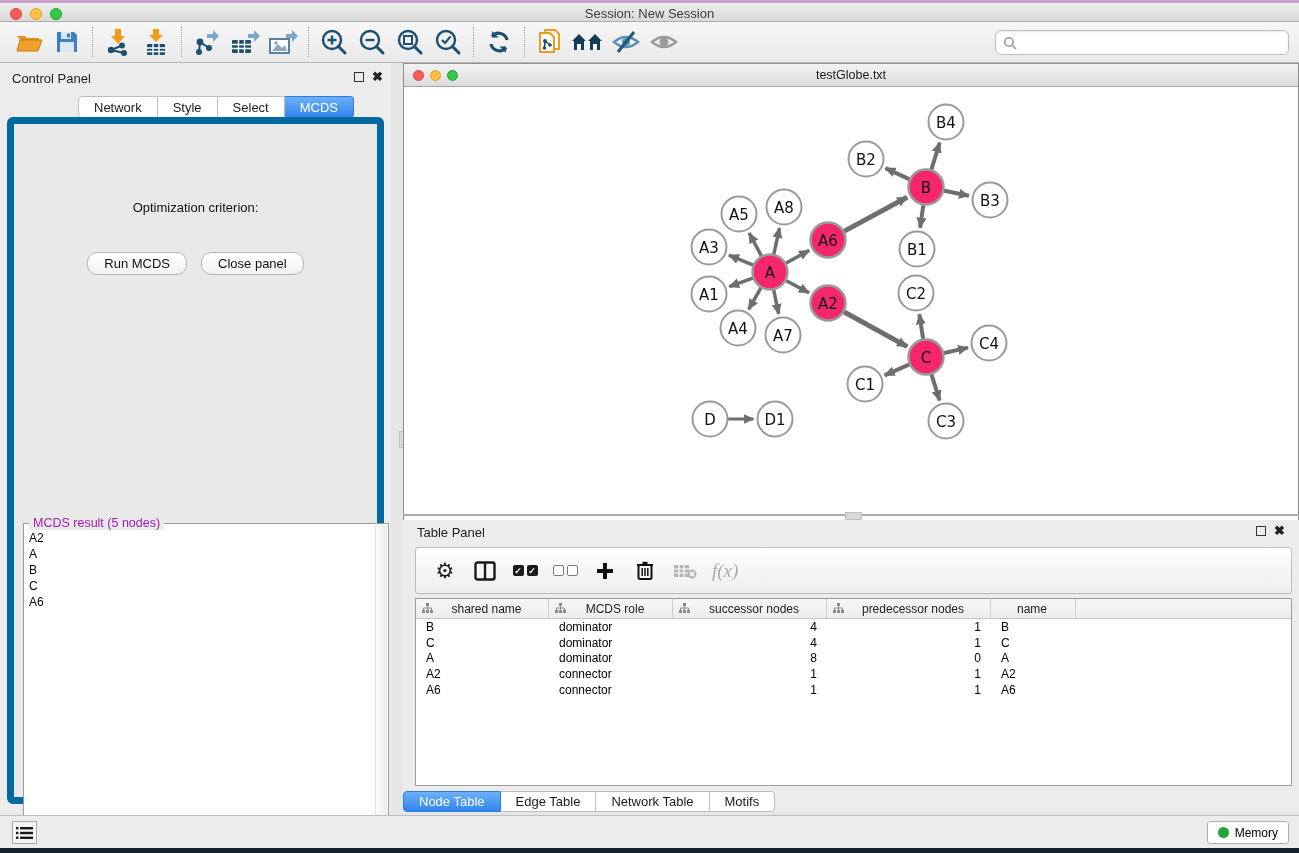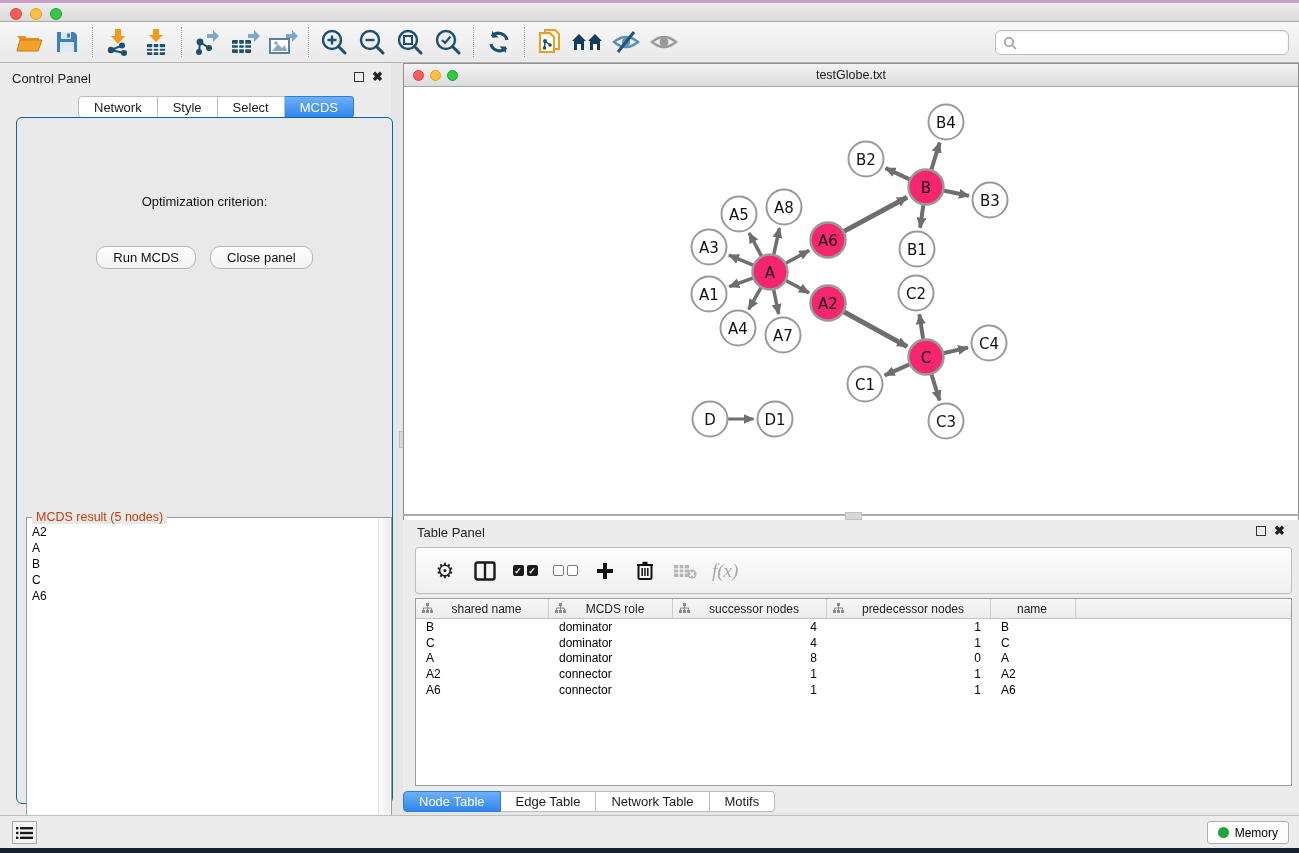--- a/index.html
+++ b/index.html
@@ -32,35 +32,35 @@
   .panel-header { position:absolute; left:12px; top:8px; font-size:13px; color:#222; }
   .panel-wctl { position:absolute; right:8px; top:9px; display:flex; gap:8px; align-items:center; }
   .wctl-float { width:10px; height:10px; border:1.5px solid #333; background:transparent; }
   .wctl-close { font-size:13px; font-weight:bold; color:#222; line-height:10px; }
   .cp-tabs { position:absolute; left:78px; top:33px; display:flex; }
   .tabbtn { height:22px; padding:4px 15px; font-size:13px; background:#fff; border:1px solid #bdbdbd;
     border-left:none; display:flex; align-items:center; color:#1a1a1a; cursor:pointer; }
   .tabbtn:first-child { border-left:1px solid #bdbdbd; border-radius:4px 0 0 4px; }
   .tabbtn:last-child { border-radius:0 4px 4px 0; }
   .tabbtn.active { background:linear-gradient(#6cb0f8,#3285ee); border-color:#2f7cd9; color:#fff; }
-  .cp-body { position:absolute; left:16px; top:54px; width:377px; height:687px; background:#e9e9e9;
-    border:1px solid #0369a1; border-radius:6px; }
+  .cp-body { position:absolute; left:7px; top:54px; width:377px; height:687px; background:#e9e9e9;
+    border:7px solid #0369a1; border-radius:6px; }
   .opt-label { position:absolute; left:0; right:0; top:76px; text-align:center; font-size:13px; color:#111; }
   .dropdown { position:absolute; left:36px; top:93px; width:313px; height:24px; background:#fff;
     border:1px solid #aeaeae; border-radius:4px; display:flex; align-items:center; cursor:pointer; }
   .dropdown .dd-text { flex:1; font-size:13px; padding-left:8px; color:#111; white-space:nowrap; }
   .dd-spin { width:21px; height:22px; border-radius:0 3px 3px 0; background:linear-gradient(#7ab8fb,#2f7be8);
     display:flex; flex-direction:column; align-items:center; justify-content:center; gap:2px; }
   .dd-spin .up { width:0; height:0; border-left:4px solid transparent; border-right:4px solid transparent; border-bottom:5px solid #fff; }
   .dd-spin .dn { width:0; height:0; border-left:4px solid transparent; border-right:4px solid transparent; border-top:5px solid #fff; }
   .cp-buttons { position:absolute; left:0; right:0; top:128px; display:flex; justify-content:center; gap:14px; }
   .push-btn { height:23px; padding:0 16px; font-size:13px; background:linear-gradient(#ffffff,#f2f2f2);
     border:1px solid #b6b6b6; border-radius:10px; color:#111; cursor:pointer; }
   .mcds-group { position:absolute; left:9px; top:399px; width:366px; height:339px; border:1px solid #9a9a9a; background:#fff; }
-  .group-legend { position:absolute; top:-8px; left:5px; background:#e9e9e9; padding:0 4px; font-size:12.5px; color:#c2410c; }
+  .group-legend { position:absolute; top:-8px; left:5px; background:#e9e9e9; padding:0 4px; font-size:12.5px; color:#a21caf; }
   .mcds-list { position:absolute; inset:6px 14px 2px 3px; font-size:12px; line-height:16px; color:#000; overflow:hidden; }
   .mcds-list .list-item { padding-left:2px; }
   .v-scroll { position:absolute; top:1px; right:1px; bottom:1px; width:12px; background:linear-gradient(90deg,#fbfbfb,#ededed); border-left:1px solid #e2e2e2; }
 
   
   .right-bg { position:absolute; left:391px; top:63px; width:908px; height:752px; background:#e6e6e6; }
   .split-h-handle { position:absolute; left:399px; top:431px; width:9px; height:17px; background:#d8d8d8; border:1px solid #c0c0c0; }
   .split-line { position:absolute; left:403px; top:514px; width:896px; height:2px; background:#ababab; }
   .split-v-handle { position:absolute; left:845px; top:512px; width:17px; height:8px; background:#d8d8d8; border:1px solid #c0c0c0; }
 
@@ -112,20 +112,21 @@
 </head>
 <body>
 
 <div class="top-accent"></div>
 <div class="titlebar">
   <div class="lights">
     <div class="light red"></div>
     <div class="light yellow"></div>
     <div class="light green"></div>
   </div>
+  <div class="title">Session: New Session</div>
 </div>
 
 <div class="toolbar">
   <button class="tb-btn" title="Open">
     <svg width="28" height="24" viewBox="0 0 28 24">
       <path d="M2 6 L10 6 L12 8 L24 8 L24 10 L5 10 Z" fill="#e89120"></path>
       <path d="M5 10 L27 10 L23 21 L2 21 Z" fill="#f0a12b" stroke="#c87d12" stroke-width="1"></path>
     </svg>
   </button>
   <button class="tb-btn" title="Save">

